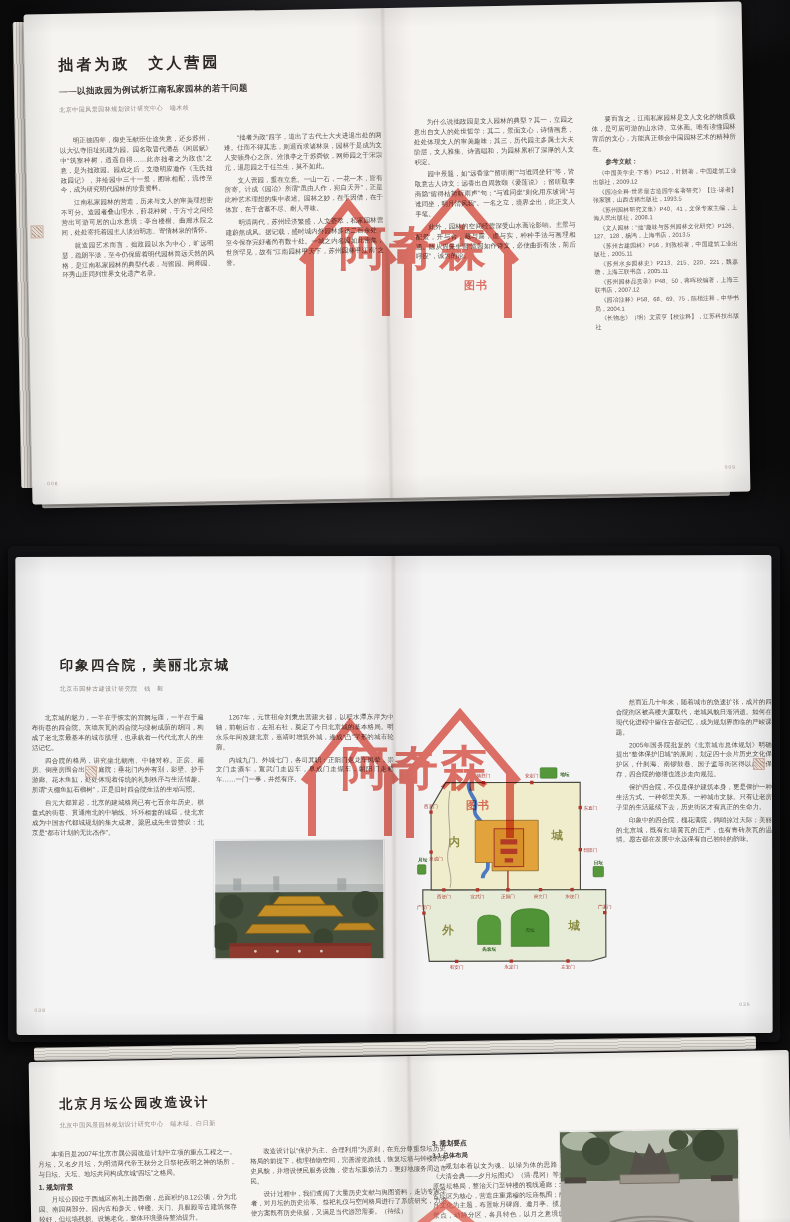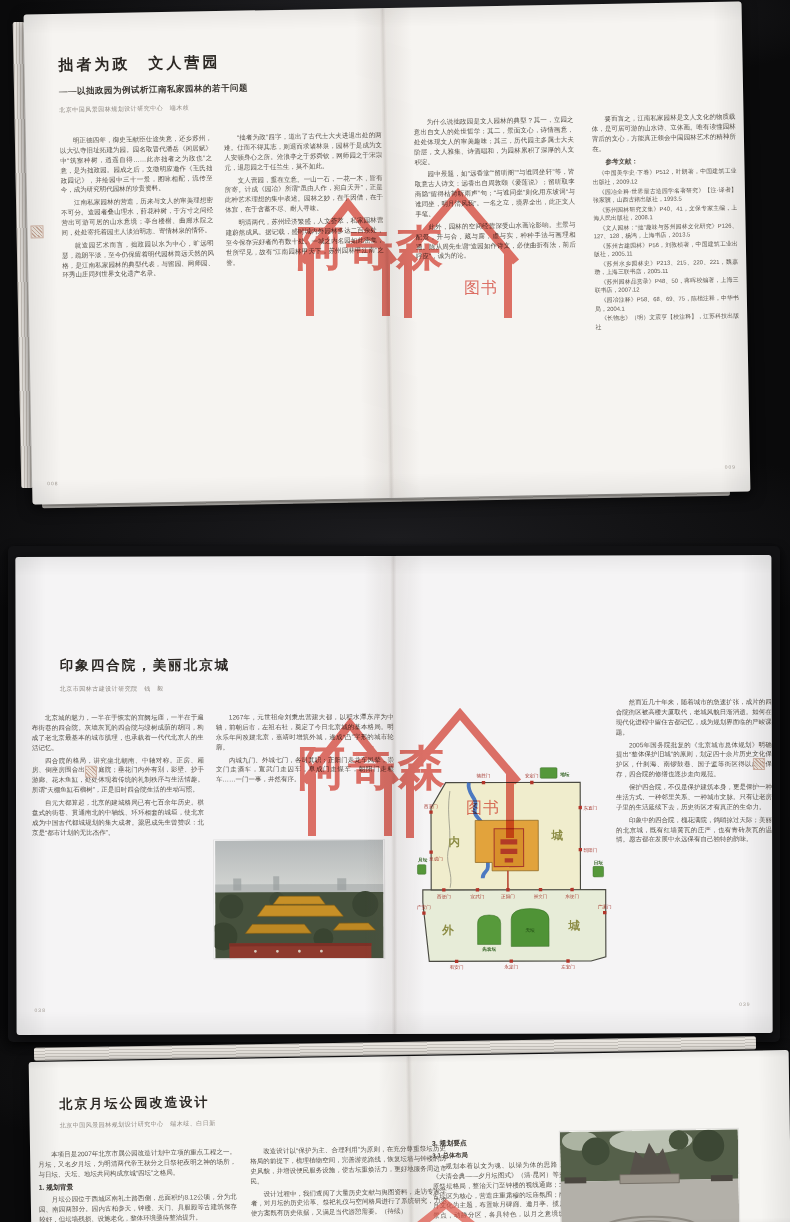--- a/index.html
+++ b/index.html
@@ -41,23 +41,23 @@
     background:repeating-linear-gradient(45deg,#c2a08f 0 1px,#ece4db 1px 2.6px);
     outline:1px solid #cbaa99;opacity:.85}
   
   .photo{position:absolute;overflow:hidden;box-shadow:0 0 0 1px rgba(0,0,0,.08)}
   .photo svg{display:block}
   
   .mapbox{position:absolute}
   
   .wm{position:absolute;width:236px;height:152px;opacity:.78;mix-blend-mode:multiply;pointer-events:none;z-index:30}
   .wm svg{position:absolute;left:0;top:0}
-  .wm .wm-text{position:absolute;left:0;top:58px;width:100%;text-align:left;
+  .wm .wm-text{position:absolute;left:0;top:58px;width:100%;text-align:center;
     font-size:47px;font-weight:900;color:#dd4c40;letter-spacing:3px;line-height:1;white-space:nowrap}
-  .wm .wm-sub{position:absolute;left:168px;top:112px;font-size:16px;font-weight:normal;color:#dd4c40;letter-spacing:1px}
+  .wm .wm-sub{position:absolute;left:168px;top:112px;font-size:11px;font-weight:bold;color:#dd4c40;letter-spacing:1px}
   .wm3{position:absolute;left:402px;top:1196px;width:86px;height:26px;overflow:hidden;opacity:.8;z-index:30;pointer-events:none}
 </style>
 </head>
 <body>
 
 <div class="stage">
 
   <div class="pagestack" style="left:17px;top:22px;width:12px;height:466px;transform:rotate(-1.05deg);background:repeating-linear-gradient(90deg,#cfc9c2 0 1px,#f0ece7 1px 3px)"></div>
   <div class="pagestack" style="left:42px;top:494px;width:688px;height:8px;transform:rotate(-1.05deg);background:repeating-linear-gradient(180deg,#d6d1ca 0 1px,#efebe5 1px 2.6px)"></div>
 

